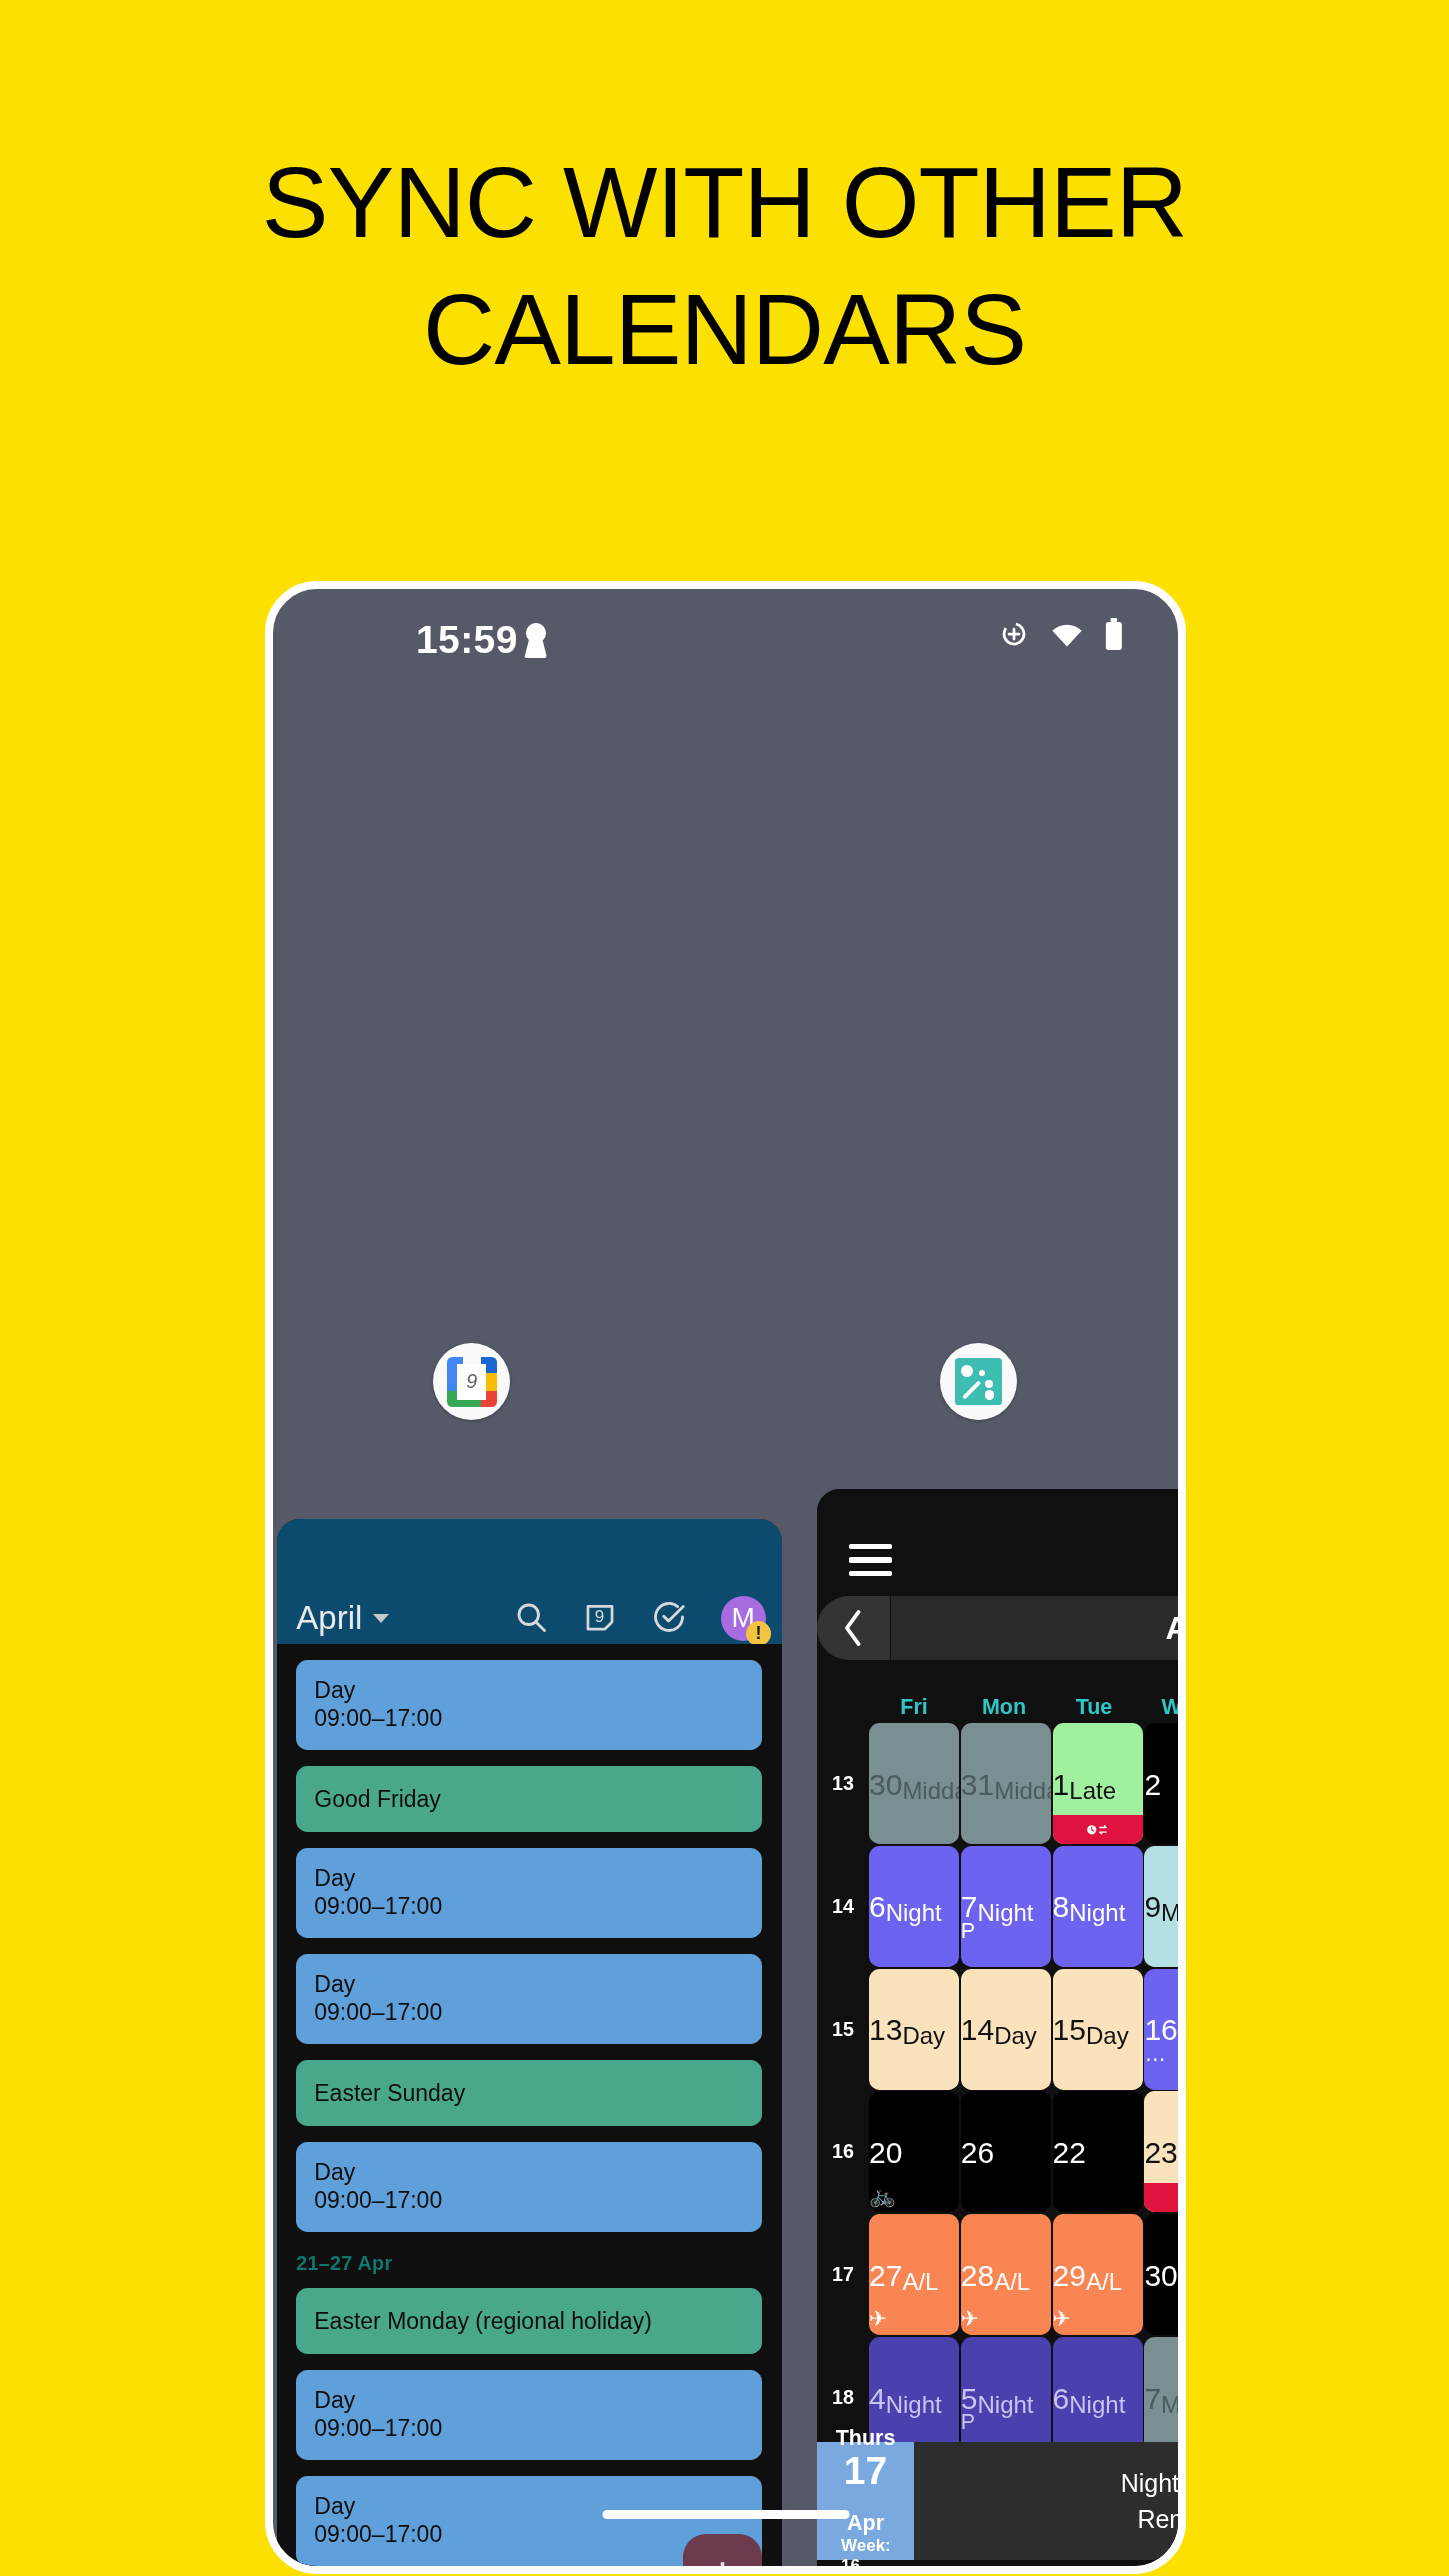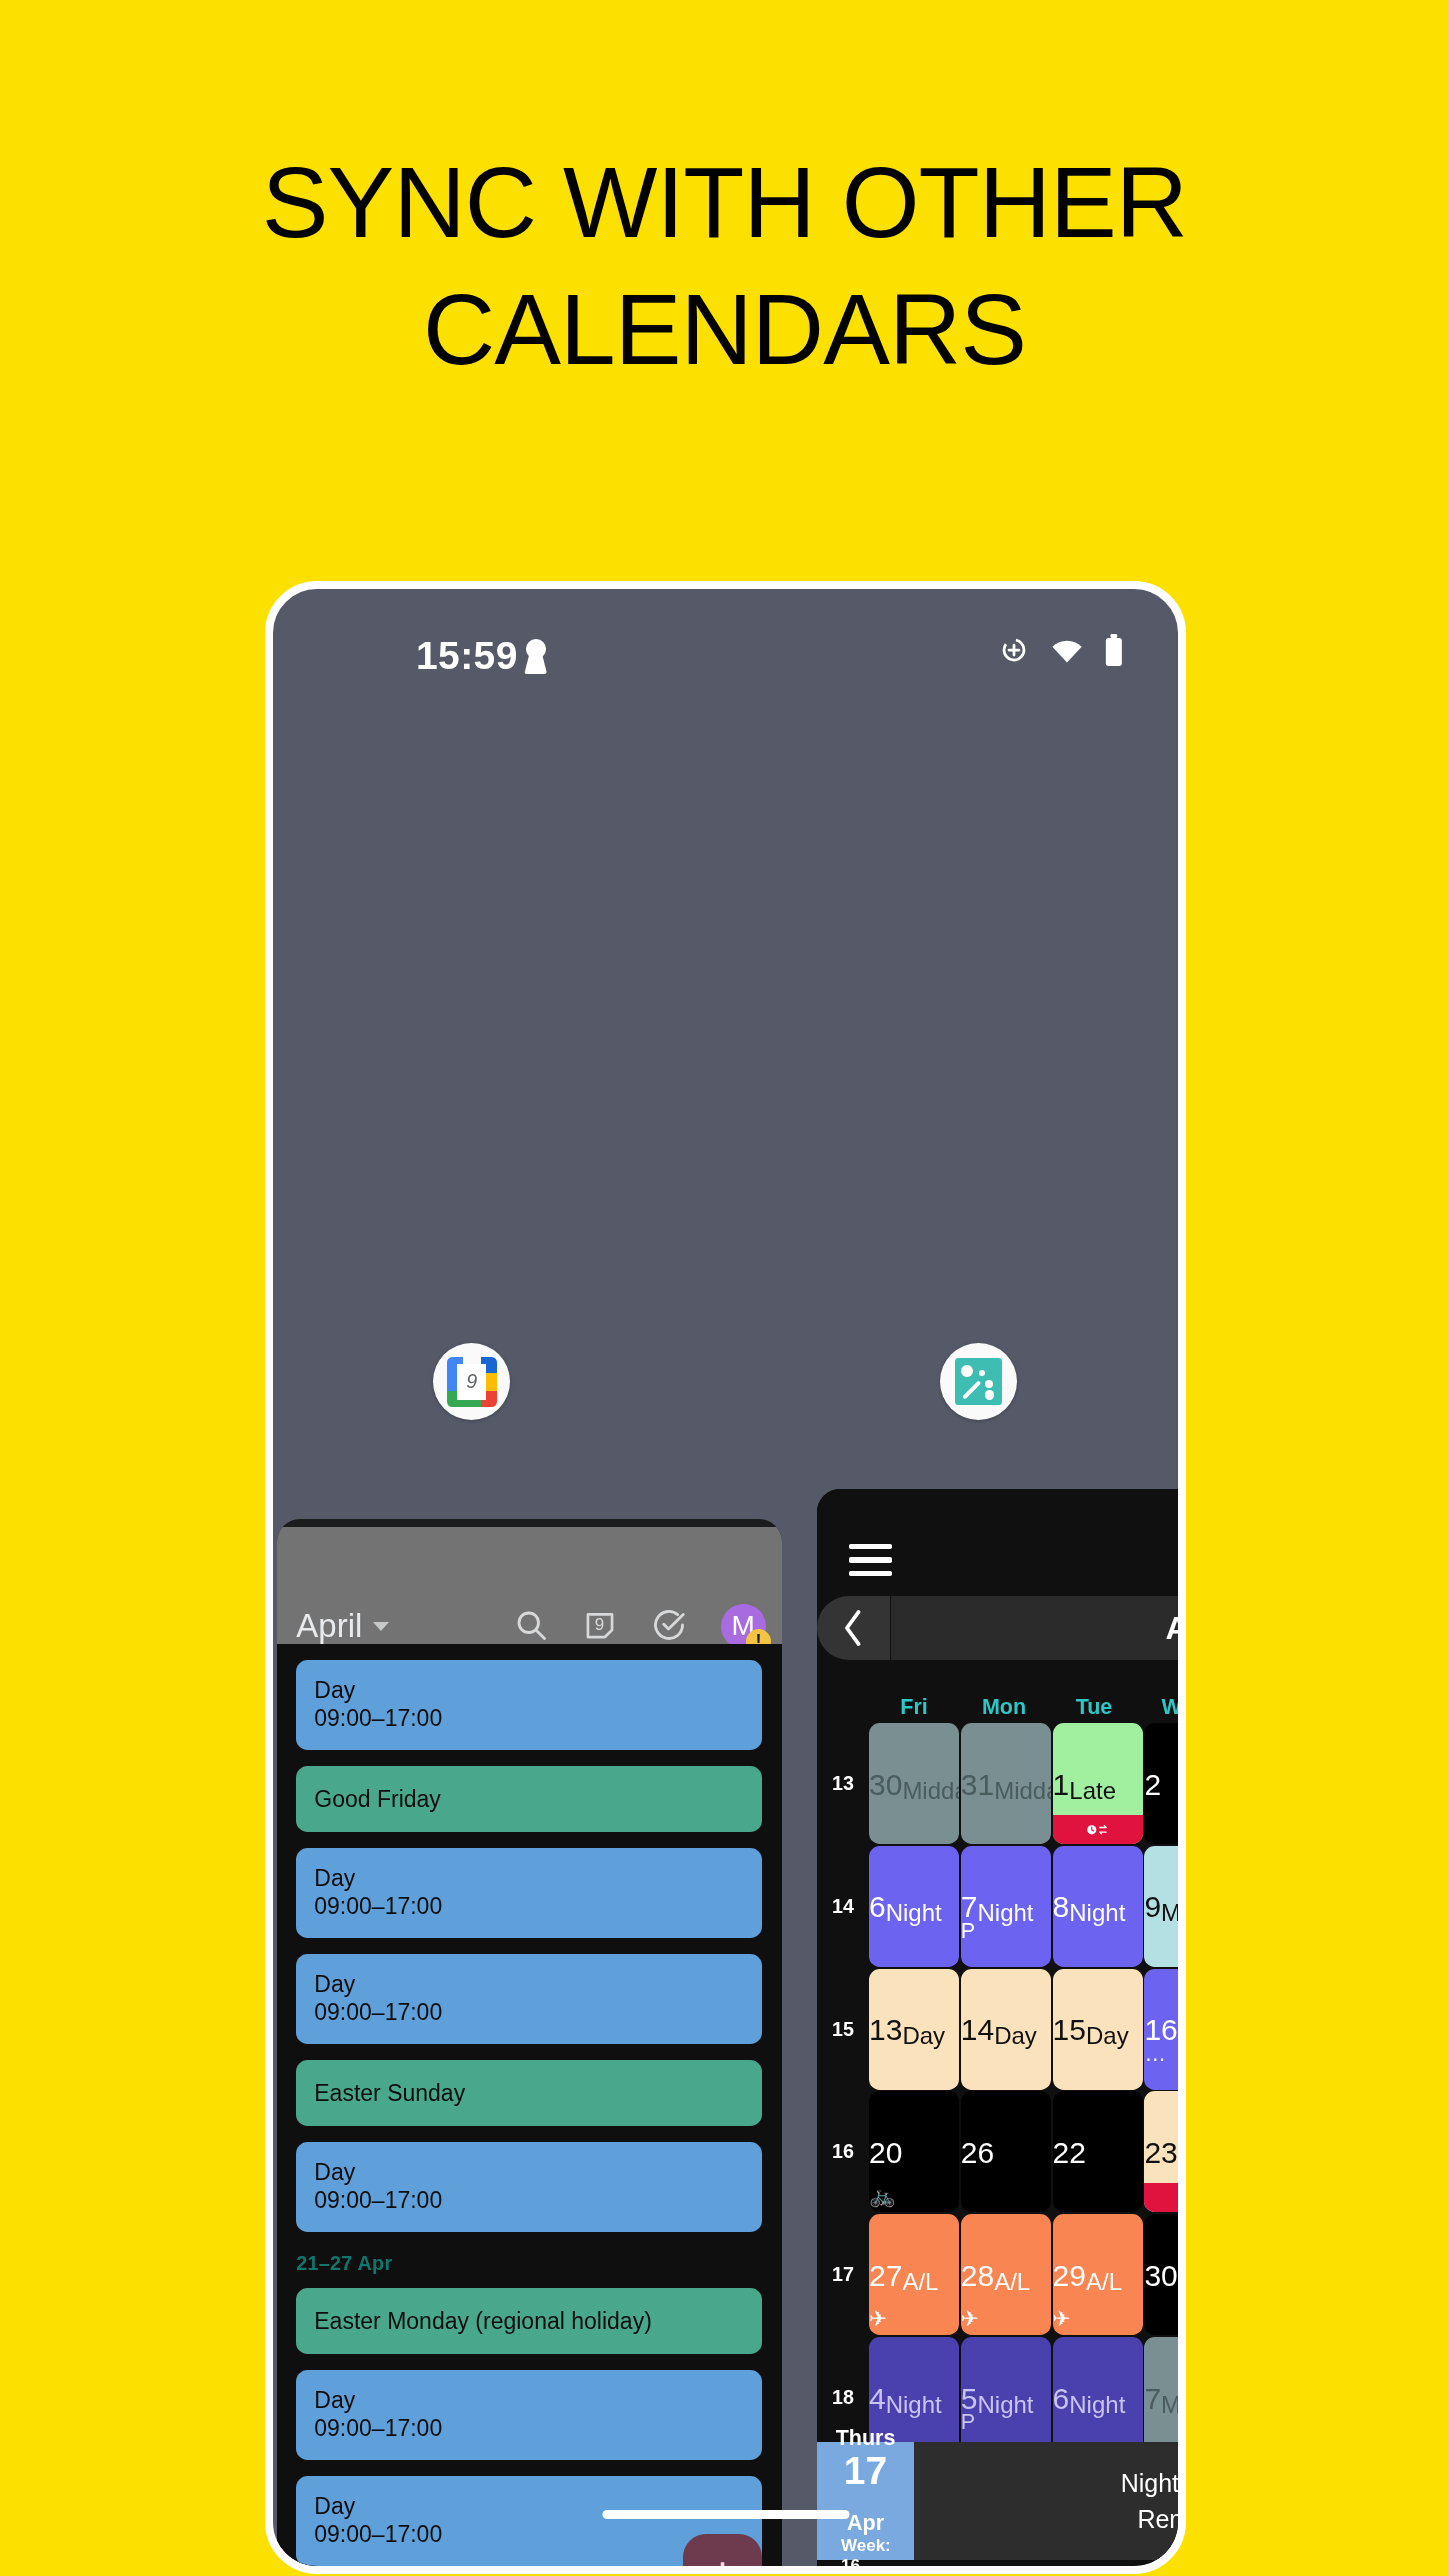--- a/index.html
+++ b/index.html
@@ -37,21 +37,21 @@
     height: 1993px;
     background: #555968;
     border: 8px solid #FFFFFF;
     border-radius: 52px;
     overflow: hidden;
   }
 
   
   .statusbar {
     position: absolute;
-    top: 45px; left: 0; width: 100%;
+    top: 29px; left: 0; width: 100%;
     height: 54px;
   }
   .sb-time {
     position: absolute;
     left: 143px; top: 0;
     color: #fff;
     font-size: 39px;
     font-weight: 700;
     letter-spacing: 0.4px;
   }
@@ -113,22 +113,22 @@
     background: #1B1C1D;
   }
   .card.shift-card {
     left: 544px; top: 900px;
     width: 505px; height: 1157px;
     background: #101010;
   }
 
   
   .gc-top {
-    position:absolute; left:0; top:8px; width:100%; height:125px;
-    background:#737373;
+    position:absolute; left:0; top:0; width:100%; height:125px;
+    background:#0c4a6e;
   }
   .gc-bar {
     position:absolute; left:0; top:73px; width:100%; height:52px;
     display:flex; align-items:center;
   }
   .gc-month {
     margin-left: 19.7px;
     color:#E8EAED; font-size:33px; font-weight:400;
   }
   .gc-caret {

